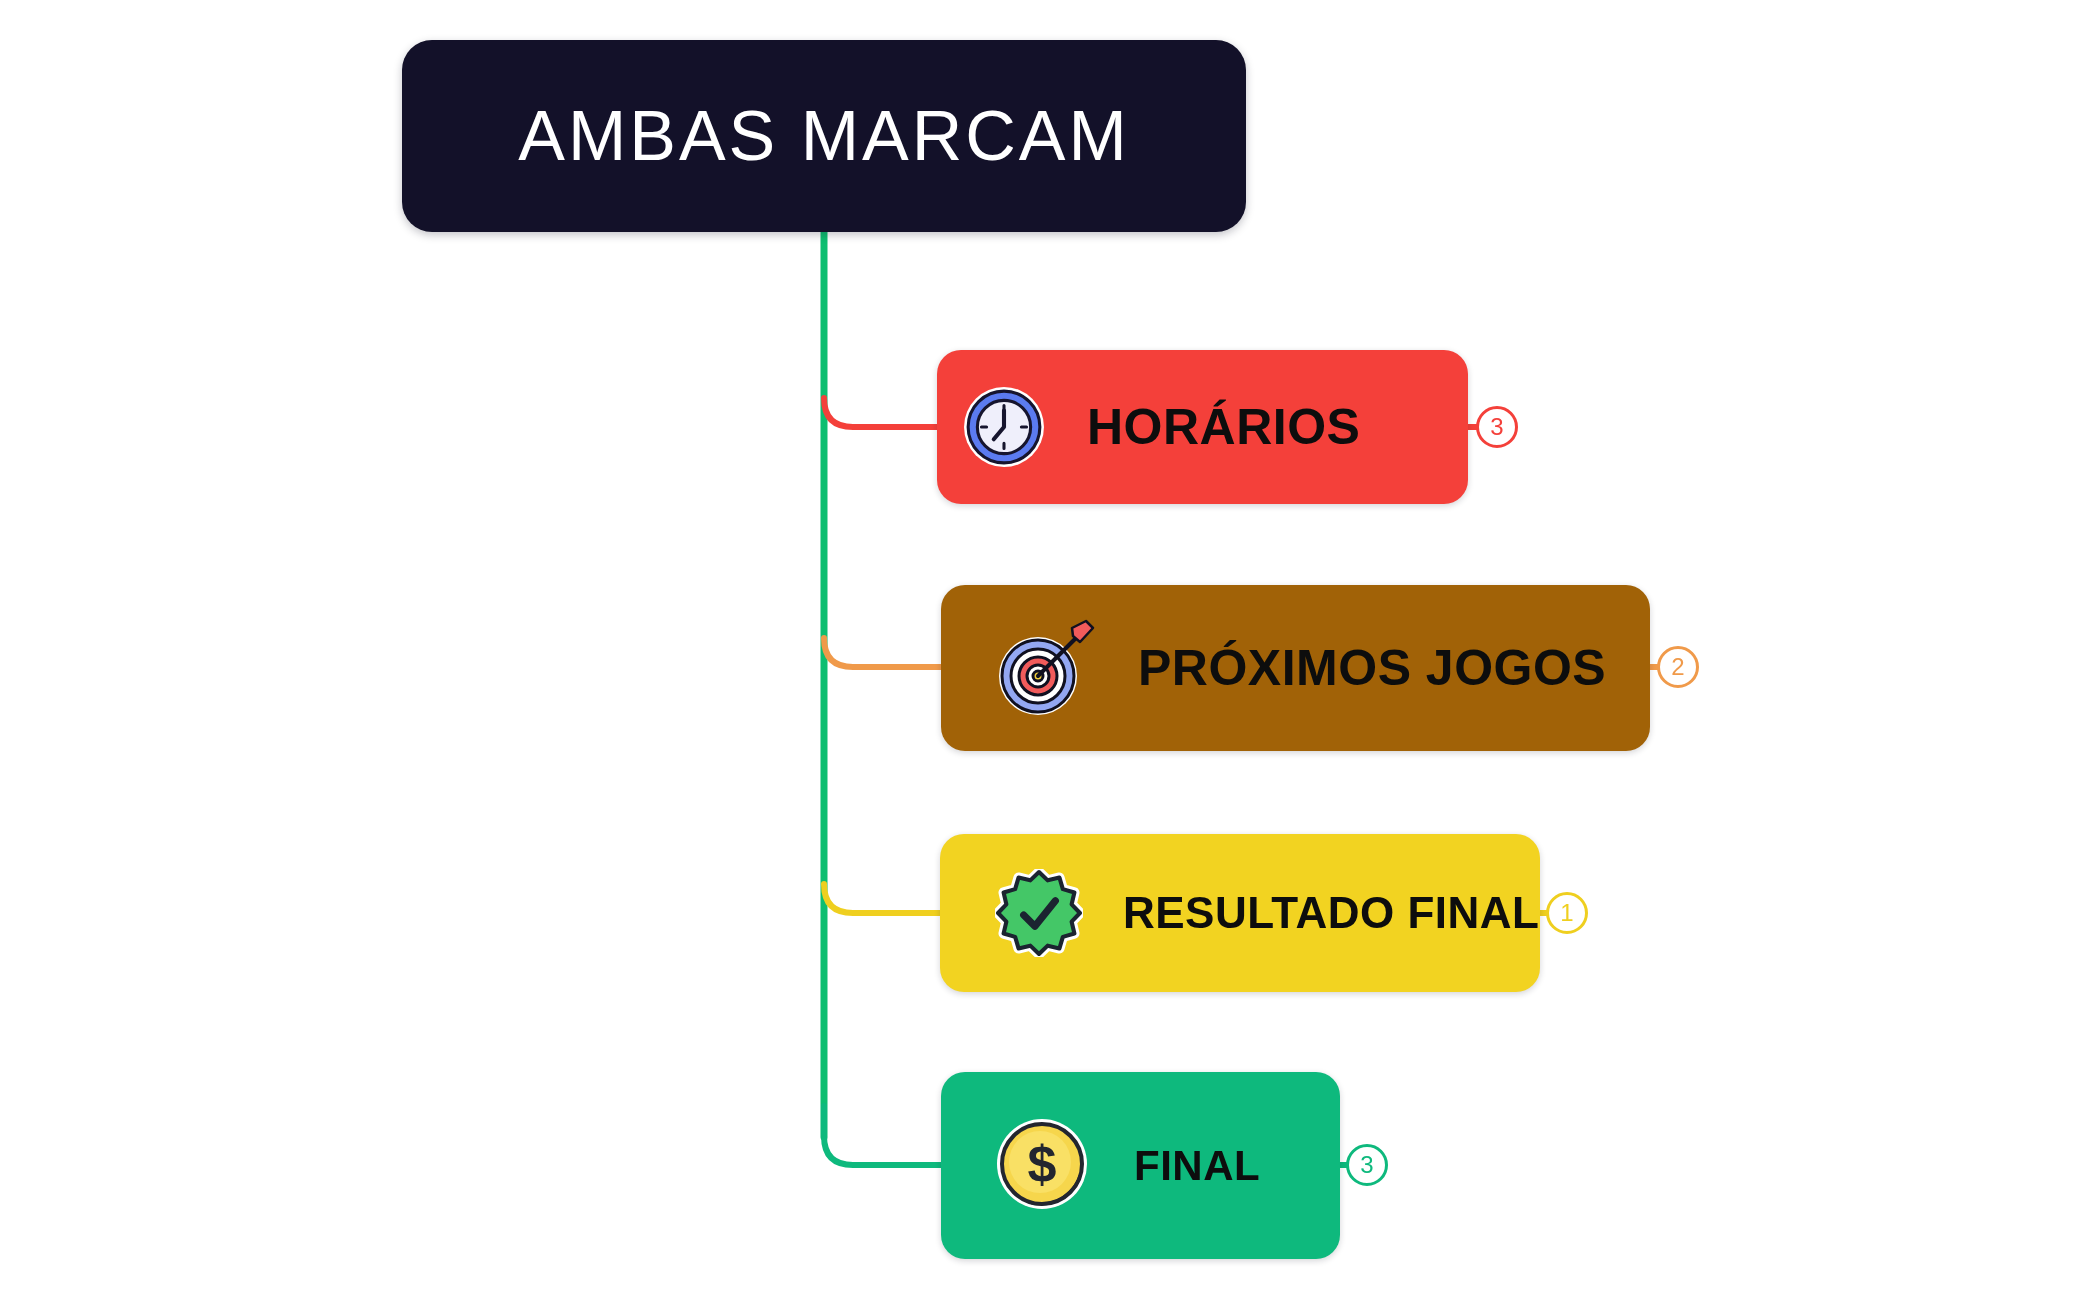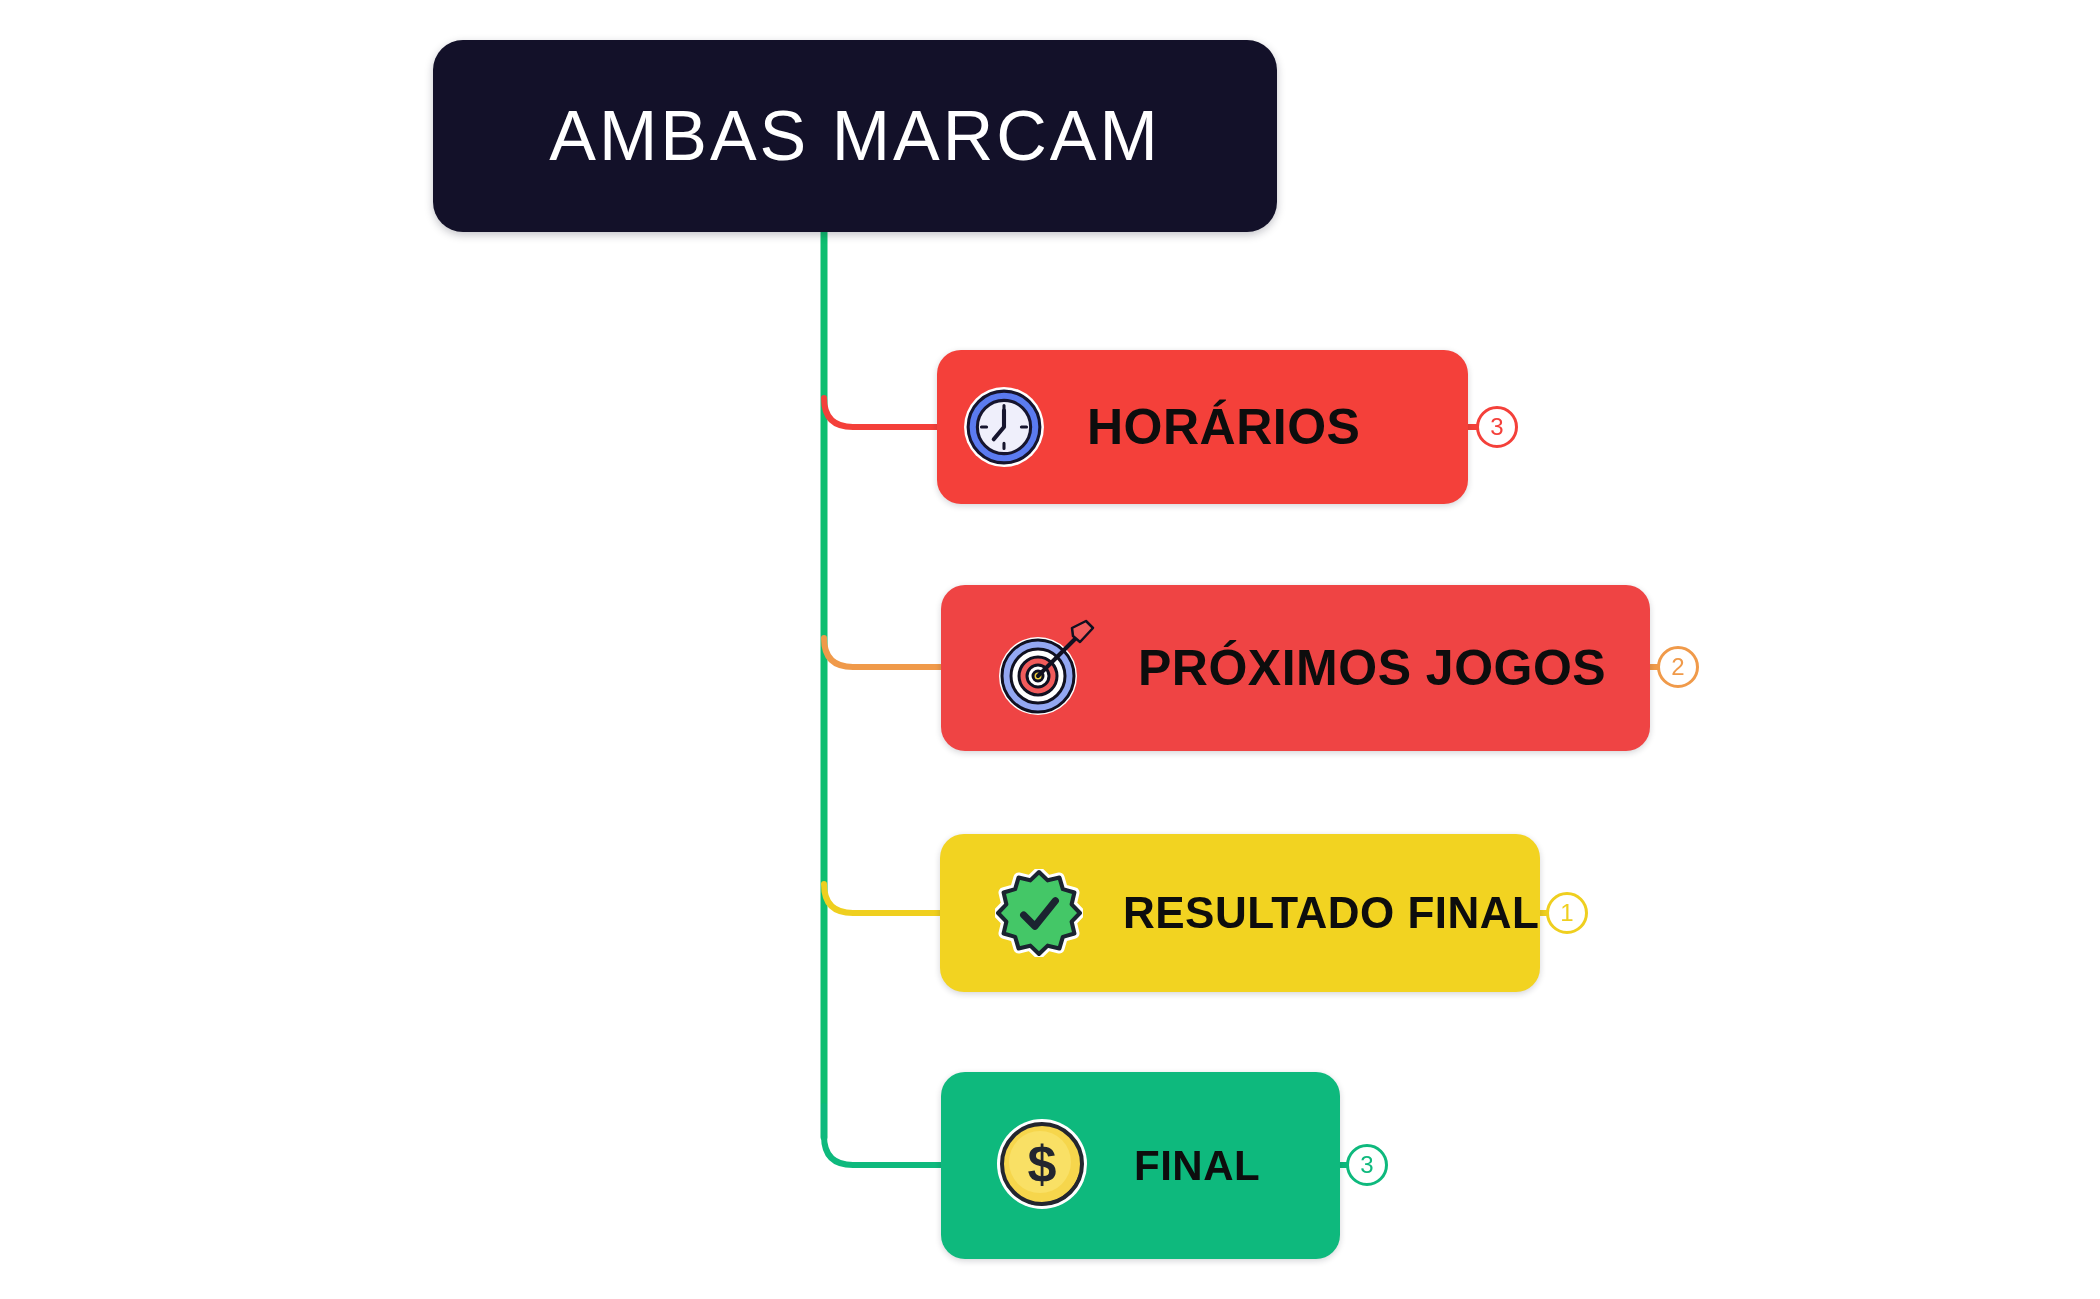--- a/index.html
+++ b/index.html
@@ -31,21 +31,20 @@
     white-space:nowrap;
   }
 
   .root-node{
     position:absolute;
     left:402px;top:40px;width:844px;height:192px;
     background:#131129;
     border-radius:30px;
     display:flex;align-items:center;justify-content:center;
     box-shadow:0 3px 8px rgba(20,20,40,0.25);
-    margin-left:31px;
   }
   .root-node .root-label{
     color:#ffffff;
     font-size:70px;
     font-weight:400;
     letter-spacing:3px;
     white-space:nowrap;
   }
 
   .node-horarios{left:937px;top:350px;width:531px;height:154px;background:#f4403a;}
@@ -100,21 +99,21 @@
         <path d="M 40 19 V 24 M 40 56 V 61 M 57 40 H 62 M 18 40 H 23" stroke="#16152e" stroke-width="3" stroke-linecap="round"></path>
         <path d="M 40 40 L 40 24 M 40 40 L 30 52" stroke="#16152e" stroke-width="4" stroke-linecap="round"></path>
       </svg>
     </span>
     <span class="label" style="color: rgb(13, 13, 13);">HORÁRIOS</span>
   </div>
   <div class="badge badge-horarios" style="border-color: rgb(244, 64, 58);">
     <span style="color: rgb(244, 64, 58);">3</span>
   </div>
 
-  <div class="node node-proximos" style="background-color: #ef4444;">
+  <div class="node node-proximos" style="background-color: #a16207;">
     <span class="icon">
       <svg width="100" height="100" viewBox="0 0 100 100">
         <circle cx="42" cy="58" r="39" fill="#ffffff"></circle>
         <circle cx="42" cy="58" r="36" fill="#93a7f2" stroke="#101020" stroke-width="3"></circle>
         <circle cx="42" cy="58" r="27" fill="#ffffff" stroke="#101020" stroke-width="3"></circle>
         <circle cx="42" cy="58" r="19" fill="#f15b5b" stroke="#101020" stroke-width="3"></circle>
         <circle cx="42" cy="58" r="11" fill="#ffffff" stroke="#101020" stroke-width="3"></circle>
         <circle cx="42" cy="58" r="5" fill="#f2cf3b" stroke="#101020" stroke-width="3"></circle>
         <path d="M 42 58 L 86 14" stroke="#101020" stroke-width="4" stroke-linecap="round"></path>
         <polygon points="76,10 90,3 97,10 84,24 77,18" fill="#f15b5b" stroke="#101020" stroke-width="2.5" stroke-linejoin="round"></polygon>

